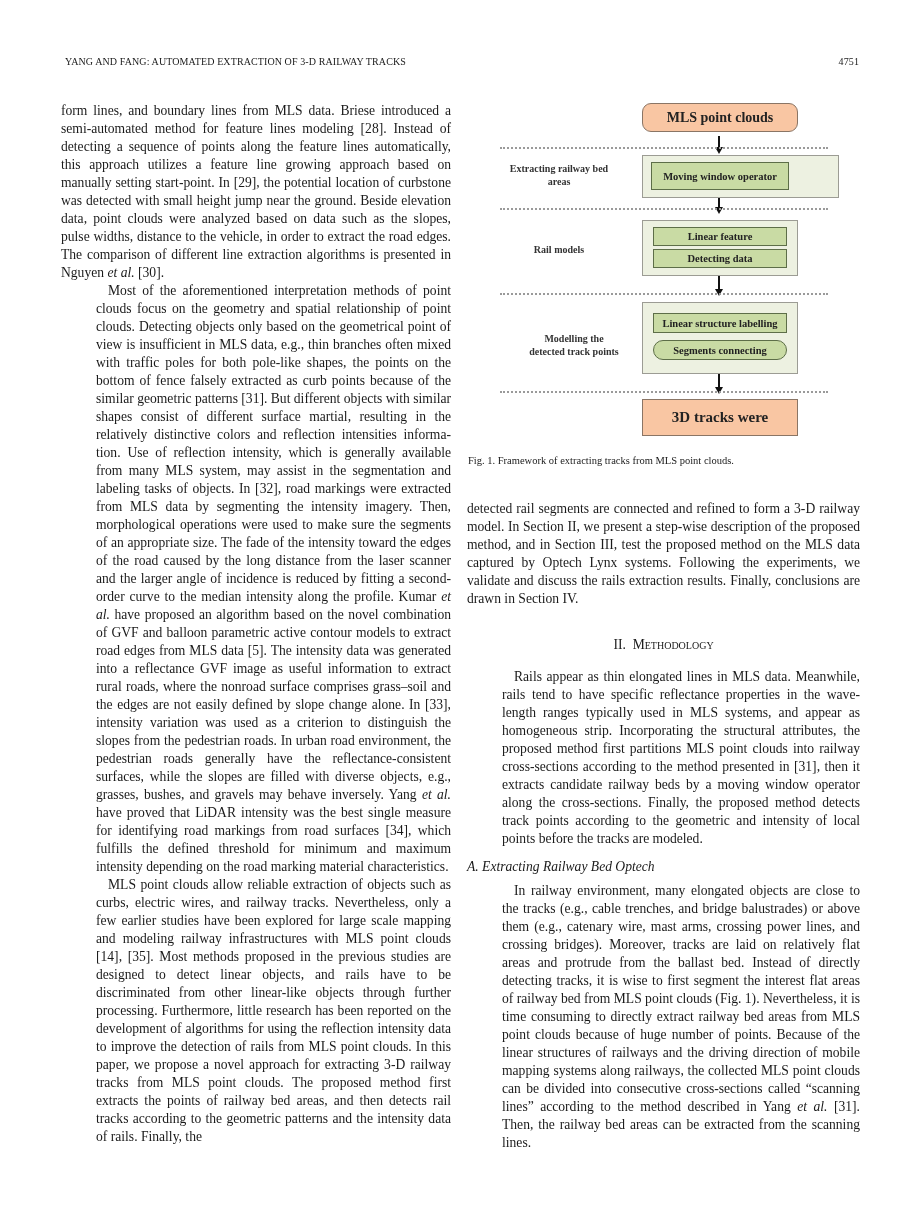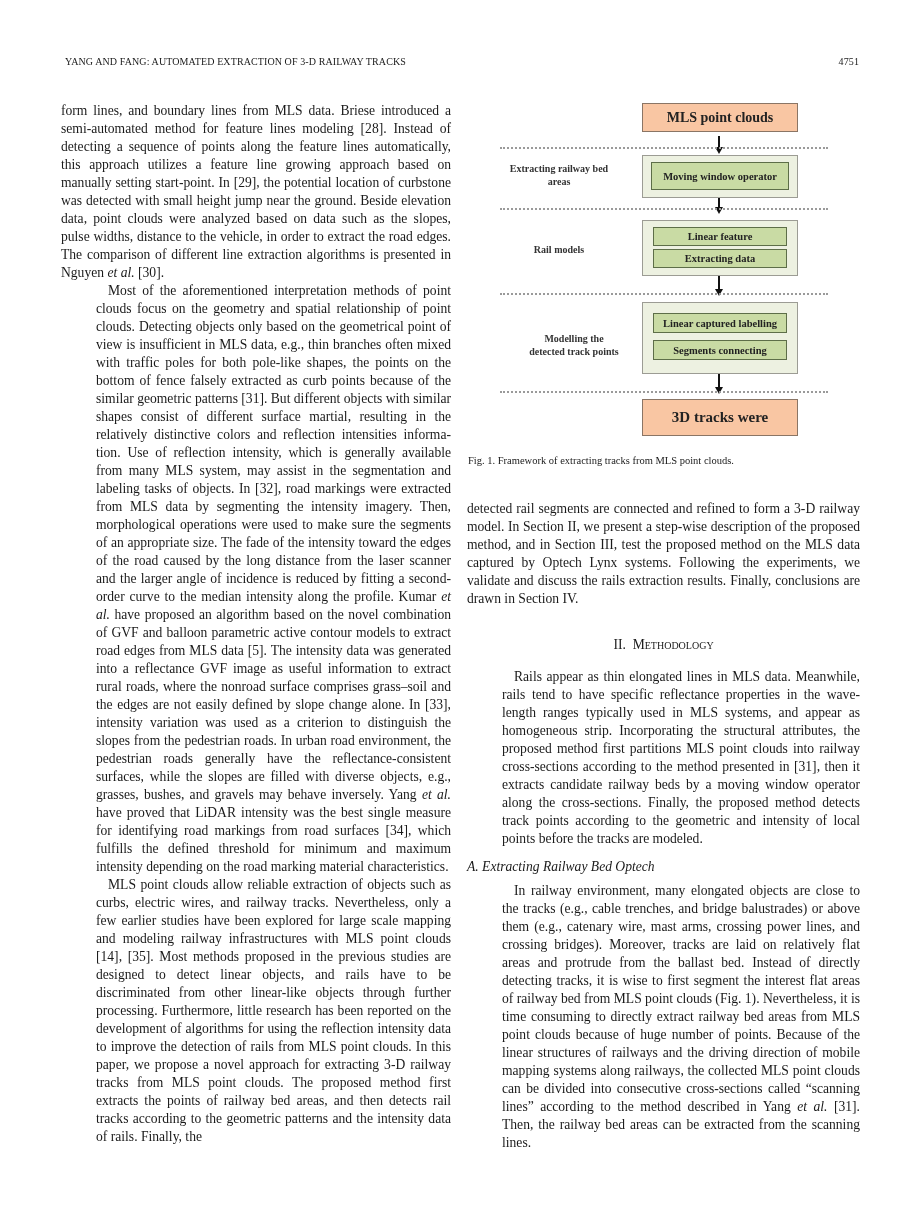--- a/index.html
+++ b/index.html
@@ -43,65 +43,65 @@
 </div>
 
 <div class="col col-left">
   <p><span>form lines, and boundary lines from MLS data. Briese introduced a semi-automated method for feature lines modeling [28]. In­stead of detecting a sequence of points along the feature lines automatically, this approach utilizes a feature line growing approach based on manually setting start-point. In [29], the potential location of curbstone was detected with small height jump near the ground. Beside elevation data, point clouds were analyzed based on data such as the slopes, pulse widths, distance to the vehicle, in order to extract the road edges. The comparison of different line extraction algorithms is presented in Nguyen </span><em>et al.</em><span> [30].</span></p>
   <p class="indent"><span>Most of the aforementioned interpretation methods of point clouds focus on the geometry and spatial relationship of point clouds. Detecting objects only based on the geometrical point of view is insufficient in MLS data, e.g., thin branches often mixed with traffic poles for both pole-like shapes, the points on the bottom of fence falsely extracted as curb points because of the similar geometric patterns [31]. But different objects with similar shapes consist of different surface martial, resulting in the relatively distinctive colors and reflection intensities informa­tion. Use of reflection intensity, which is generally available from many MLS system, may assist in the segmentation and labeling tasks of objects. In [32], road markings were extracted from MLS data by segmenting the intensity imagery. Then, morphological operations were used to make sure the segments of an appropriate size. The fade of the intensity toward the edges of the road caused by the long distance from the laser scanner and the larger angle of incidence is reduced by fitting a second-order curve to the median intensity along the profile. Kumar </span><em>et al.</em><span> have proposed an algorithm based on the novel combination of GVF and balloon parametric active contour models to extract road edges from MLS data [5]. The intensity data was generated into a reflectance GVF image as useful information to extract rural roads, where the nonroad surface comprises grass–soil and the edges are not easily defined by slope change alone. In [33], intensity variation was used as a criterion to distinguish the slopes from the pedestrian roads. In urban road environment, the pedestrian roads generally have the reflectance-consistent surfaces, while the slopes are filled with diverse objects, e.g., grasses, bushes, and gravels may behave inversely. Yang </span><em>et al.</em><span> have proved that LiDAR intensity was the best single measure for identifying road markings from road surfaces [34], which fulfills the defined threshold for minimum and maximum intensity depending on the road mark­ing material characteristics.</span></p>
   <p class="indent"><span>MLS point clouds allow reliable extraction of objects such as curbs, electric wires, and railway tracks. Nevertheless, only a few earlier studies have been explored for large scale mapping and modeling railway infrastructures with MLS point clouds [14], [35]. Most methods proposed in the previous studies are de­signed to detect linear objects, and rails have to be discriminated from other linear-like objects through further processing. Fur­thermore, little research has been reported on the development of algorithms for using the reflection intensity data to improve the detection of rails from MLS point clouds. In this paper, we propose a novel approach for extracting 3-D railway tracks from MLS point clouds. The proposed method first extracts the points of railway bed areas, and then detects rail tracks according to the geometric patterns and the intensity data of rails. Finally, the</span></p>
 </div>
 
 <div class="figure">
 
-  <div class="fig-box-orange" style="left:146px; top:3px; width:154px; height:27px;">
+  <div class="fig-box-orange" style="left:146px; top:3px; width:154px; height:27px;border-radius:9px;">
     <span>MLS point clouds</span>
   </div>
 
   <div class="fig-arrow" style="left:223px; top:36px;">
     <div class="shaft" style="height:12px;"></div>
       <div class="head" style="top:11px;"></div>
   </div>
   <div class="fig-sep" style="top:47px;"></div>
 
   <div class="fig-label" style="left:8px; top:62px; width:110px;">Extracting railway bed areas</div>
-  <div class="fig-box-outer" style="left:146px; top:55px; width:154px; height:41px;">
+  <div class="fig-box-outer" style="left:146px; top:55px; width:154px; height:41px;padding-left:41px;">
     <div class="fig-box-inner" style="left:8px; top:6px; width:136px; height:26px;">
       <span>Moving window operator</span>
     </div>
   </div>
 
   <div class="fig-arrow" style="left:223px; top:98px;">
     <div class="shaft" style="height:10px;"></div>
       <div class="head" style="top:9px;"></div>
   </div>
   <div class="fig-sep" style="top:108px;"></div>
 
   <div class="fig-label" style="left:8px; top:143px; width:110px;">Rail models</div>
   <div class="fig-box-outer" style="left:146px; top:120px; width:154px; height:54px;">
     <div class="fig-box-inner" style="left:10px; top:6px; width:132px; height:17px;">
       <span>Linear feature</span>
     </div>
     <div class="fig-box-inner" style="left:10px; top:28px; width:132px; height:17px;">
-      <span>Extracting data</span>
+      <span>Detecting data</span>
     </div>
   </div>
 
   <div class="fig-arrow" style="left:223px; top:176px;">
     <div class="shaft" style="height:14px;"></div>
       <div class="head" style="top:13px;"></div>
   </div>
   <div class="fig-sep" style="top:193px;"></div>
 
   <div class="fig-label" style="left:30px; top:232px; width:96px;font-family:Liberation Serif, serif;">Modelling the detected track points</div>
   <div class="fig-box-outer" style="left:146px; top:202px; width:154px; height:70px;">
     <div class="fig-box-inner" style="left:10px; top:10px; width:132px; height:18px;">
-      <span>Linear captured labelling</span>
+      <span>Linear structure labelling</span>
     </div>
-    <div class="fig-box-inner" style="left:10px; top:37px; width:132px; height:18px;">
+    <div class="fig-box-inner" style="left:10px; top:37px; width:132px; height:18px;border-radius:10px;">
       <span>Segments connecting</span>
     </div>
   </div>
 
   <div class="fig-arrow" style="left:223px; top:274px;">
     <div class="shaft" style="height:14px;"></div>
       <div class="head" style="top:13px;"></div>
   </div>
   <div class="fig-sep" style="top:291px;"></div>
 

